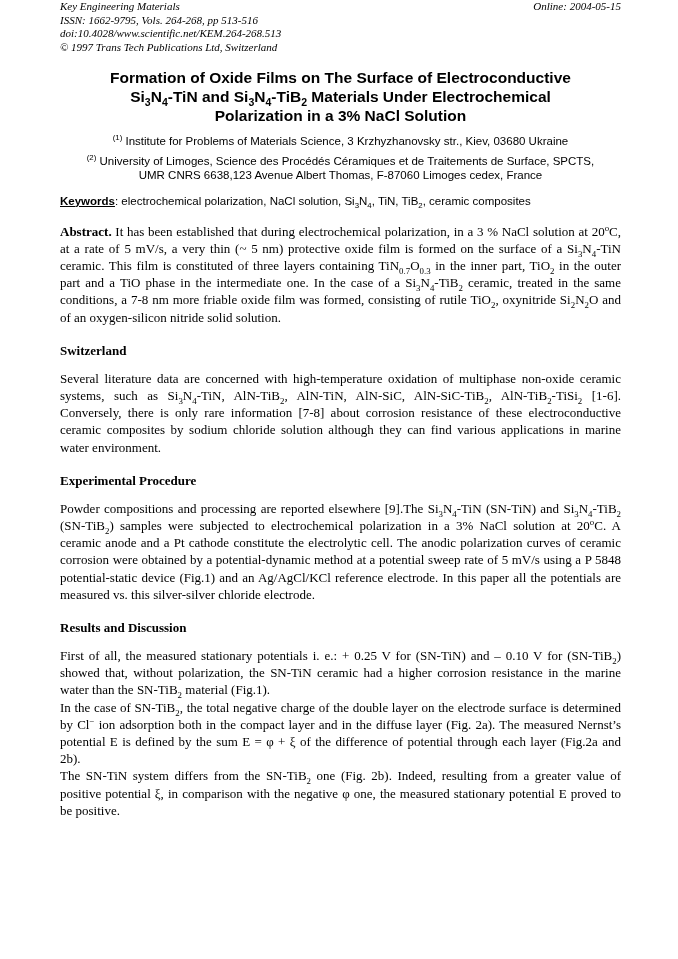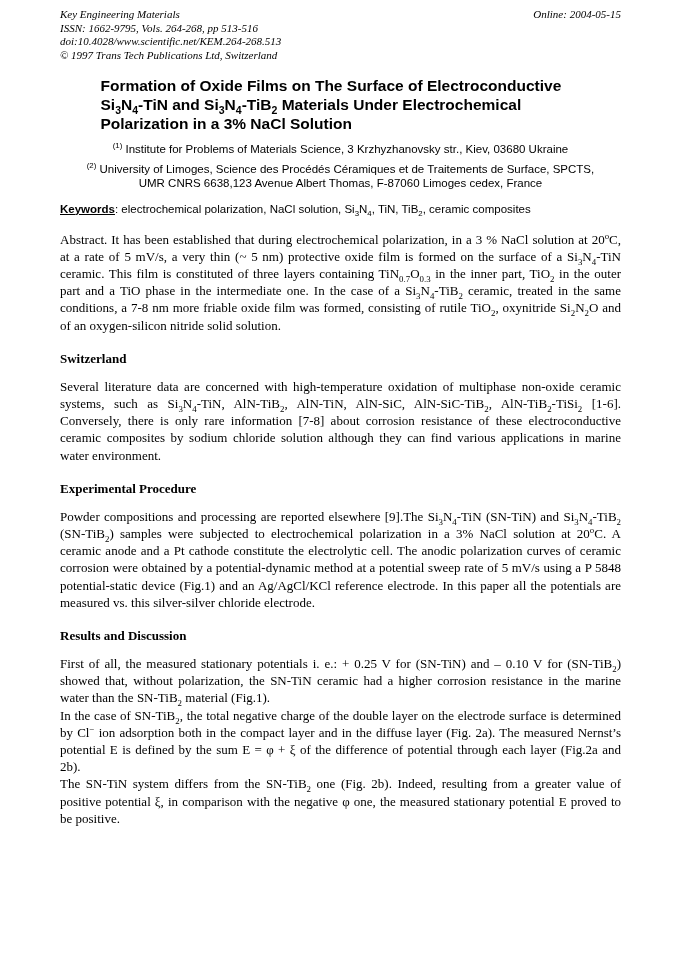--- a/index.html
+++ b/index.html
@@ -5,30 +5,30 @@
   html, body { margin: 0; padding: 0; }
   body {
     width: 678px; height: 959px;
     background: #ffffff; color: #000000;
     overflow: hidden;
     font-family: "Liberation Serif", serif;
   }
   .page {
     box-sizing: border-box;
     width: 678px; height: 797px;
-    padding: 8px 57px 0 60px;
+    padding: 0 57px 0 60px;
   }
   .hdr {
     font: italic 11px/13.5px "Liberation Serif", serif;
     margin-bottom: 14px;
   }
   .hdr-row { display: flex; justify-content: space-between; }
   .title {
     font: bold 15.5px/19px "Liberation Sans", sans-serif;
-    text-align: left;
+    text-align: center;
     max-width: 480px;
     margin: 0 auto 9px auto;
   }
   .authors {
     font: 13.5px/17.5px "Liberation Sans", sans-serif;
     text-align: center;
     margin-bottom: 6px;
   }
   .affils {
     font: 11.5px/14.5px "Liberation Sans", sans-serif;
@@ -39,21 +39,21 @@
   .keywords {
     font: 11.5px/15px "Liberation Sans", sans-serif;
     margin: 0 0 14px 0;
   }
   .kw-label { font-weight: bold; text-decoration: underline; }
   .body-p {
     font: 13px/17.2px "Liberation Serif", serif;
     text-align: justify;
     margin: 0 0 16px 0;
   }
-  .abs-label { font-weight: normal; }
+  .abs-label { font-weight: bold; }
   .sec-h {
     font: bold 13px/17px "Liberation Serif", serif;
     margin: 0 0 11px 0;
   }
   .tight { margin: 0; }
   sup, sub { font-size: 0.68em; line-height: 0; }
 </style>
 </head>
 <body>
 

